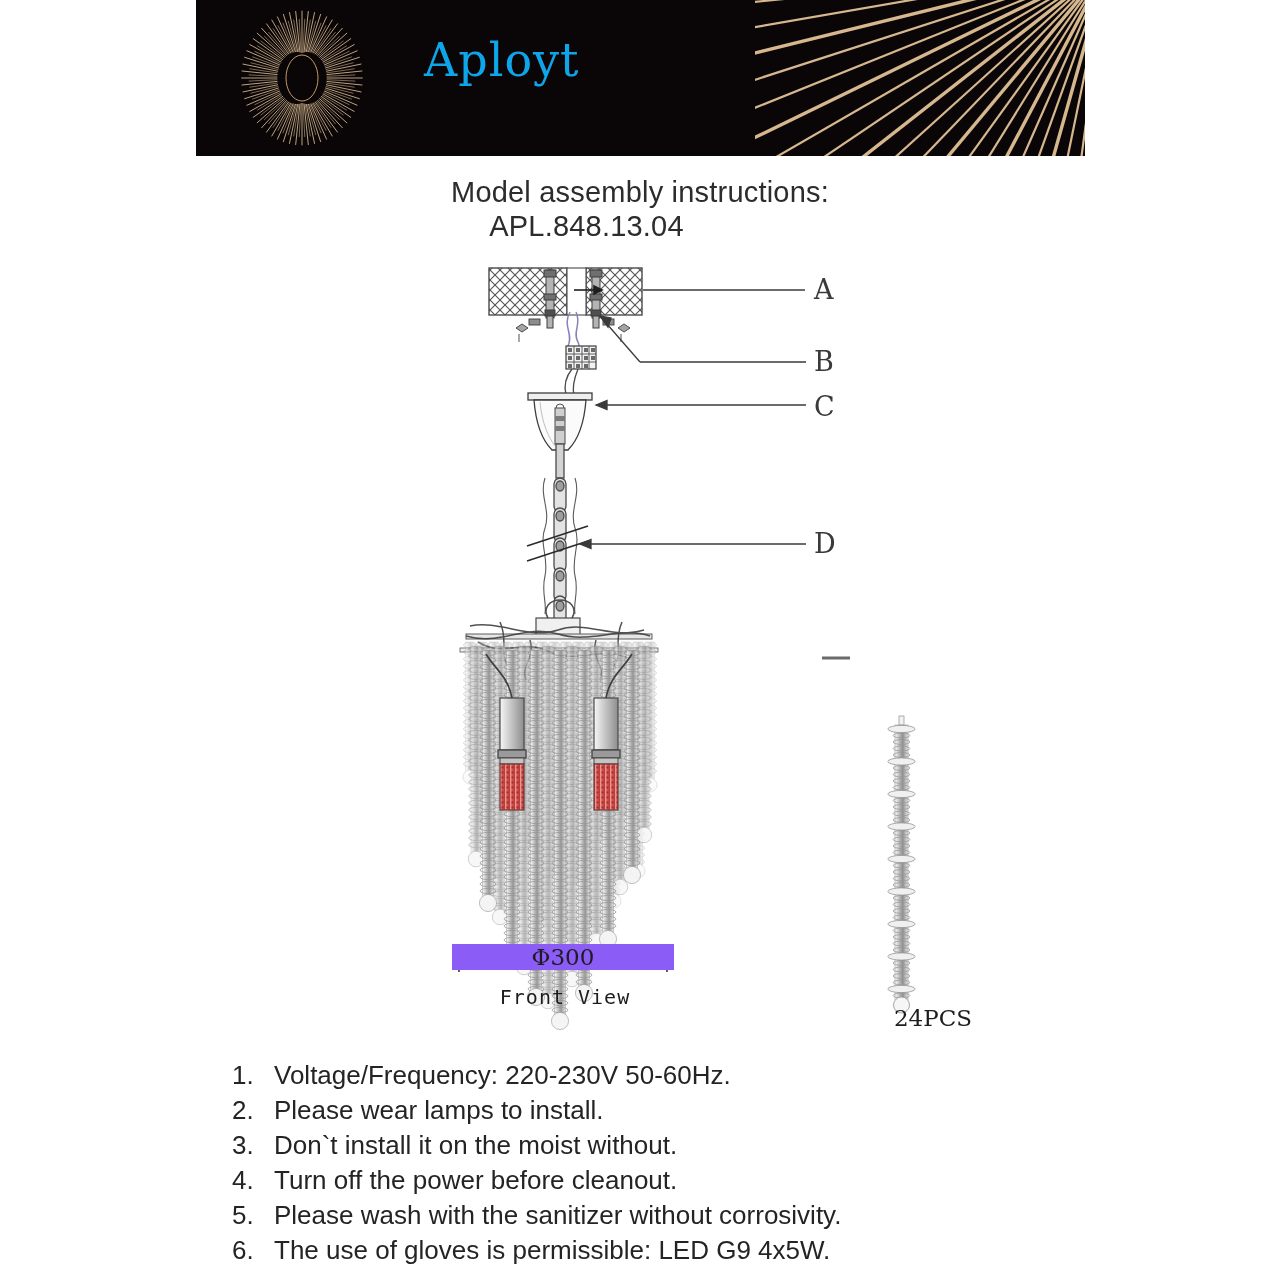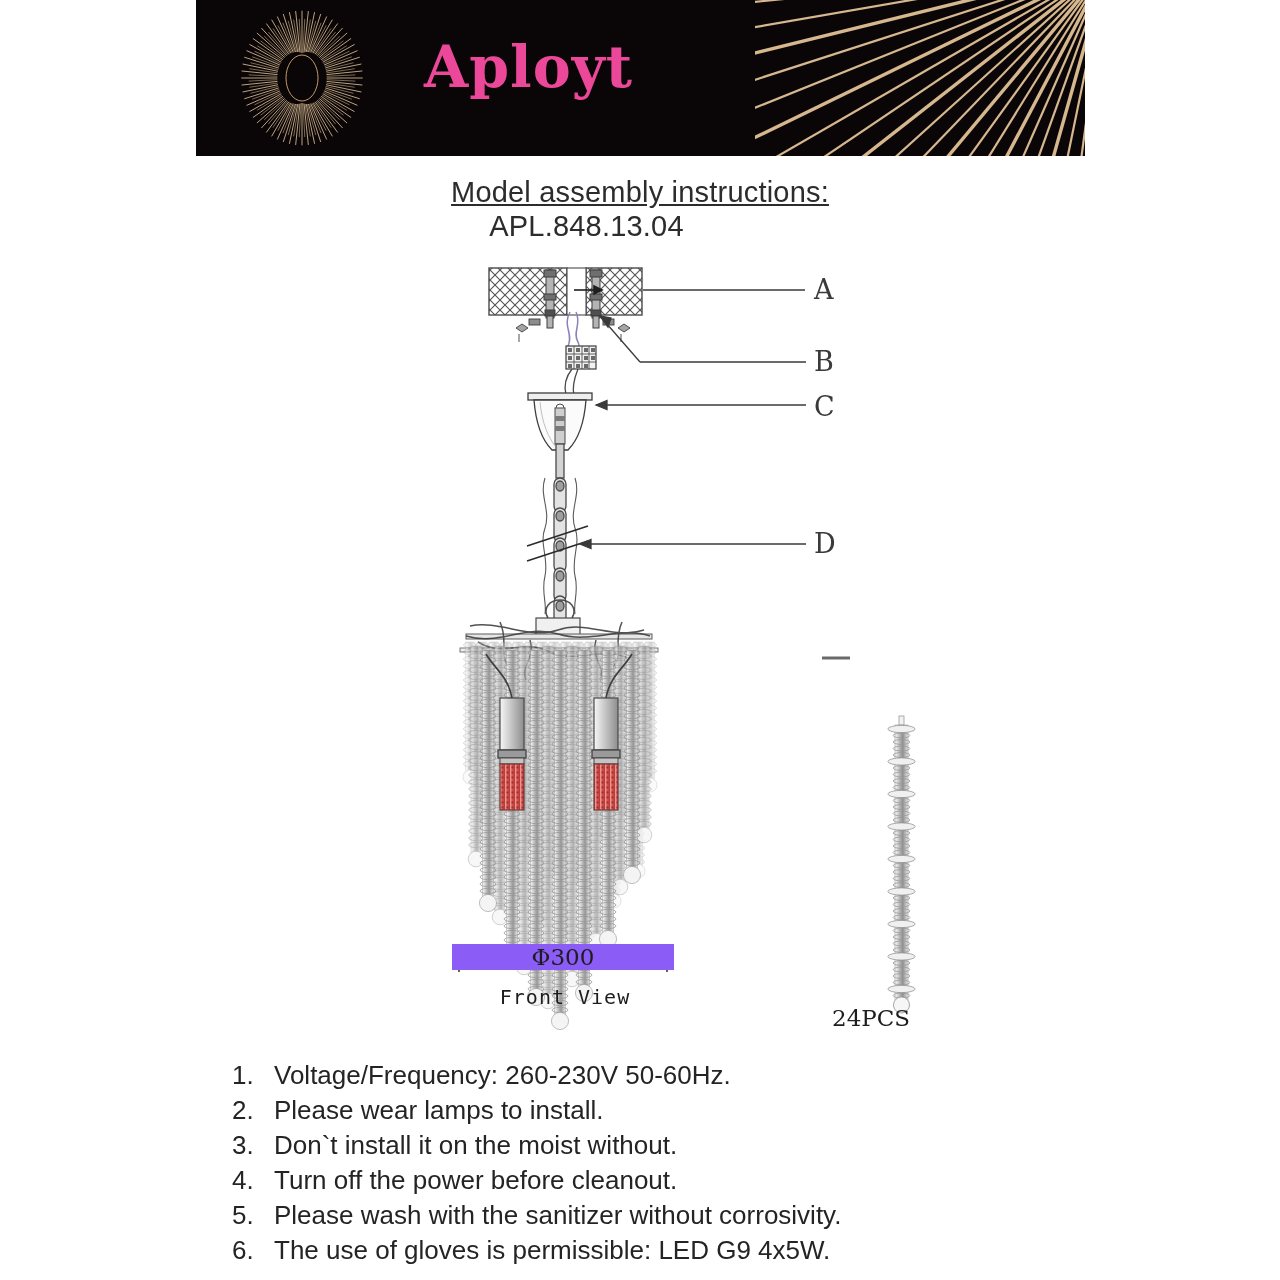--- a/index.html
+++ b/index.html
@@ -31,44 +31,43 @@
     left: 36px;
     top: 8px;
     width: 140px;
     height: 140px;
   }
   #banner-wordmark {
     position: absolute;
     left: 228px;
     top: 33px;
     font-family: "DejaVu Serif", serif;
-    font-size: 57px;
+    font-size: 46px;
     letter-spacing: 1px;
-    color: #ec4899;
-    font-weight: 700;
+    color: #0ea5e9;
+    font-weight: 400;
   }
   #banner-rays {
     position: absolute;
     right: 0;
     top: 0;
     width: 330px;
     height: 156px;
   }
 
   
   #doc-title {
     position: absolute;
     left: 0;
     top: 176px;
     width: 1280px;
     text-align: center;
     font-size: 29px;
     color: #2c2c2c;
     letter-spacing: 0.2px;
-    text-decoration: underline;
   }
   #doc-model {
     position: absolute;
     left: 0;
     top: 210px;
     width: 1173px;
     text-align: center;
     font-size: 29px;
     color: #2c2c2c;
     letter-spacing: 0.2px;
@@ -118,21 +117,21 @@
     font-family: "DejaVu Sans Mono", monospace;
     font-size: 20px;
     letter-spacing: 1px;
     color: #1d1d1d;
   }
   #part-qty-caption {
     position: absolute;
     left: 832px;
     top: 1005px;
     width: 140px;
-    text-align: left;
+    text-align: right;
     font-family: "DejaVu Serif", serif;
     font-size: 23px;
     color: #1d1d1d;
   }
 
   
   #notes-list {
     position: absolute;
     left: 232px;
     top: 1058px;
@@ -1790,21 +1789,21 @@
 <div class="callout-letter" id="callout-c">C</div>
 <div class="callout-letter" id="callout-d">D</div>
 
 <div id="dimension-label">Φ300</div>
 <div id="front-view-caption">Front View</div>
 <div id="part-qty-caption">24PCS</div>
 
 <div id="notes-list">
   <div class="note-row">
     <span class="note-num">1.</span>
-    <span class="note-text">Voltage/Frequency: 260-230V 50-60Hz.</span>
+    <span class="note-text">Voltage/Frequency: 220-230V 50-60Hz.</span>
   </div>
   <div class="note-row">
     <span class="note-num">2.</span>
     <span class="note-text">Please wear lamps to install.</span>
   </div>
   <div class="note-row">
     <span class="note-num">3.</span>
     <span class="note-text">Don`t install it on the moist without.</span>
   </div>
   <div class="note-row">

